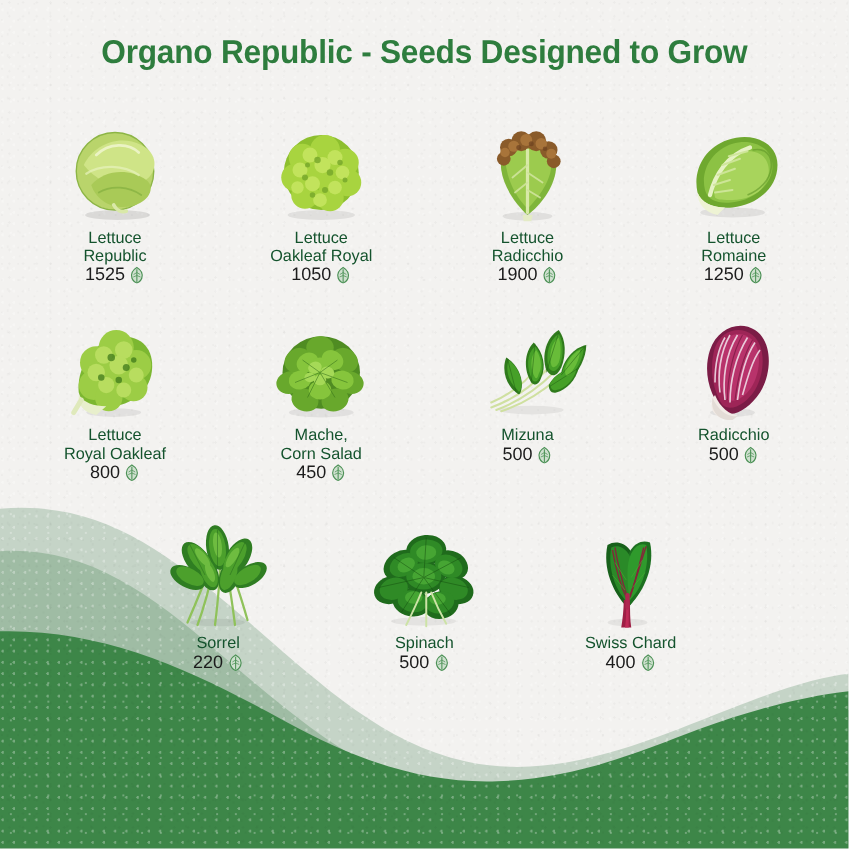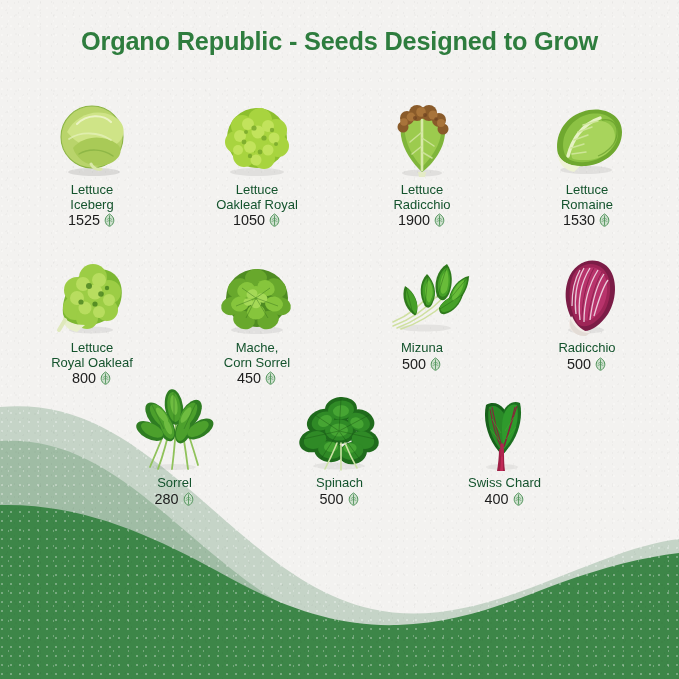--- a/index.html
+++ b/index.html
@@ -71,21 +71,21 @@
     position: absolute;
     left: 0;
     width: 679px;
     z-index: 5;
     display: flex;
     justify-content: center;
     align-items: flex-start;
   }
   #row-1 { top: 92px; }
   #row-2 { top: 250px; }
-  #row-3 { top: 385px; }
+  #row-3 { top: 416px; }
 
   .cell {
     width: 165px;
     display: flex;
     flex-direction: column;
     align-items: center;
   }
   #row-3 .cell { width: 165px; }
 
   .art {
@@ -143,21 +143,21 @@
           <path d="M34 40 C42 24 62 15 80 24 C94 31 92 44 86 50 C74 61 50 60 34 40 Z" fill="#cfe487"></path>
           <path d="M40 56 C50 44 70 42 84 52 C92 58 86 70 72 73 C56 76 44 68 40 56 Z" fill="#a9ca57"></path>
           <path d="M44 32 C54 22 70 22 78 30" fill="none" stroke="#f0f6cf" stroke-width="2.2" stroke-linecap="round" opacity=".85"></path>
           <path d="M36 47 C48 39 66 40 78 48" fill="none" stroke="#e7f2bd" stroke-width="1.8" stroke-linecap="round" opacity=".7"></path>
           <path d="M46 62 C56 56 70 57 80 64" fill="none" stroke="#87b142" stroke-width="1.4" stroke-linecap="round" opacity=".8"></path>
           <path d="M58 72 C60 76 64 78 68 77" fill="none" stroke="#d9e8a8" stroke-width="3" stroke-linecap="round"></path>
         </svg>
       </span>
       <div class="caption">
         <span class="nm">Lettuce</span>
-        <span class="nm">Iceberg</span>
+        <span class="nm">Republic</span>
       </div>
       <div class="countline">
         <span>1525</span>
         <span class="leaf-ic">
           <svg viewBox="0 0 13 14">
               <path d="M6.5 1 C10 3 11.6 6.4 10.4 9.6 C9.4 12.2 7.2 13.2 6.5 13.2 C5.8 13.2 3.6 12.2 2.6 9.6 C1.4 6.4 3 3 6.5 1 Z" fill="#cfe0cf" stroke="#4c9156" stroke-width="1"></path>
               <path d="M6.5 2.4 L6.5 12.6" stroke="#4c9156" stroke-width=".85"></path>
               <path d="M6.5 5 L9.1 6.6 M6.5 7.4 L9.4 8.6 M6.5 5 L3.9 6.6 M6.5 7.4 L3.6 8.6" stroke="#4c9156" stroke-width=".6"></path>
             </svg>
         </span>
@@ -284,21 +284,21 @@
           </g>
           <path d="M74 28 C84 26 90 32 89 42 C88 52 80 60 70 64" fill="none" stroke="#5f9626" stroke-width="1.3" opacity=".6"></path>
           <path d="M30 62 C33 70 42 74 52 74 L46 80 C36 78 30 71 30 62 Z" fill="#eef3d4"></path>
         </svg>
       </span>
       <div class="caption">
         <span class="nm">Lettuce</span>
         <span class="nm">Romaine</span>
       </div>
       <div class="countline">
-        <span>1530</span>
+        <span>1250</span>
         <span class="leaf-ic">
           <svg viewBox="0 0 13 14">
               <path d="M6.5 1 C10 3 11.6 6.4 10.4 9.6 C9.4 12.2 7.2 13.2 6.5 13.2 C5.8 13.2 3.6 12.2 2.6 9.6 C1.4 6.4 3 3 6.5 1 Z" fill="#cfe0cf" stroke="#4c9156" stroke-width="1"></path>
               <path d="M6.5 2.4 L6.5 12.6" stroke="#4c9156" stroke-width=".85"></path>
               <path d="M6.5 5 L9.1 6.6 M6.5 7.4 L9.4 8.6 M6.5 5 L3.9 6.6 M6.5 7.4 L3.6 8.6" stroke="#4c9156" stroke-width=".6"></path>
             </svg>
         </span>
       </div>
     </div>
   </div>
@@ -390,21 +390,21 @@
               <path d="M58 48 L72 38"></path>
               <path d="M58 48 L38 56"></path>
             <path d="M58 48 L80 56"></path>
               <path d="M58 48 L48 68"></path>
               <path d="M58 48 L70 68"></path>
           </g>
         </svg>
       </span>
       <div class="caption">
         <span class="nm">Mache,</span>
-        <span class="nm">Corn Sorrel</span>
+        <span class="nm">Corn Salad</span>
       </div>
       <div class="countline">
         <span>450</span>
         <span class="leaf-ic">
           <svg viewBox="0 0 13 14">
               <path d="M6.5 1 C10 3 11.6 6.4 10.4 9.6 C9.4 12.2 7.2 13.2 6.5 13.2 C5.8 13.2 3.6 12.2 2.6 9.6 C1.4 6.4 3 3 6.5 1 Z" fill="#cfe0cf" stroke="#4c9156" stroke-width="1"></path>
               <path d="M6.5 2.4 L6.5 12.6" stroke="#4c9156" stroke-width=".85"></path>
               <path d="M6.5 5 L9.1 6.6 M6.5 7.4 L9.4 8.6 M6.5 5 L3.9 6.6 M6.5 7.4 L3.6 8.6" stroke="#4c9156" stroke-width=".6"></path>
             </svg>
         </span>
@@ -544,21 +544,21 @@
             <path d="M58 8 L58 38"></path>
               <path d="M36 20 L48 44"></path>
               <path d="M80 18 L68 44"></path>
           </g>
         </svg>
       </span>
       <div class="caption">
         <span class="nm">Sorrel</span>
       </div>
       <div class="countline">
-        <span>280</span>
+        <span>220</span>
         <span class="leaf-ic">
           <svg viewBox="0 0 13 14">
               <path d="M6.5 1 C10 3 11.6 6.4 10.4 9.6 C9.4 12.2 7.2 13.2 6.5 13.2 C5.8 13.2 3.6 12.2 2.6 9.6 C1.4 6.4 3 3 6.5 1 Z" fill="#cfe0cf" stroke="#4c9156" stroke-width="1"></path>
               <path d="M6.5 2.4 L6.5 12.6" stroke="#4c9156" stroke-width=".85"></path>
               <path d="M6.5 5 L9.1 6.6 M6.5 7.4 L9.4 8.6 M6.5 5 L3.9 6.6 M6.5 7.4 L3.6 8.6" stroke="#4c9156" stroke-width=".6"></path>
             </svg>
         </span>
       </div>
     </div>
 

